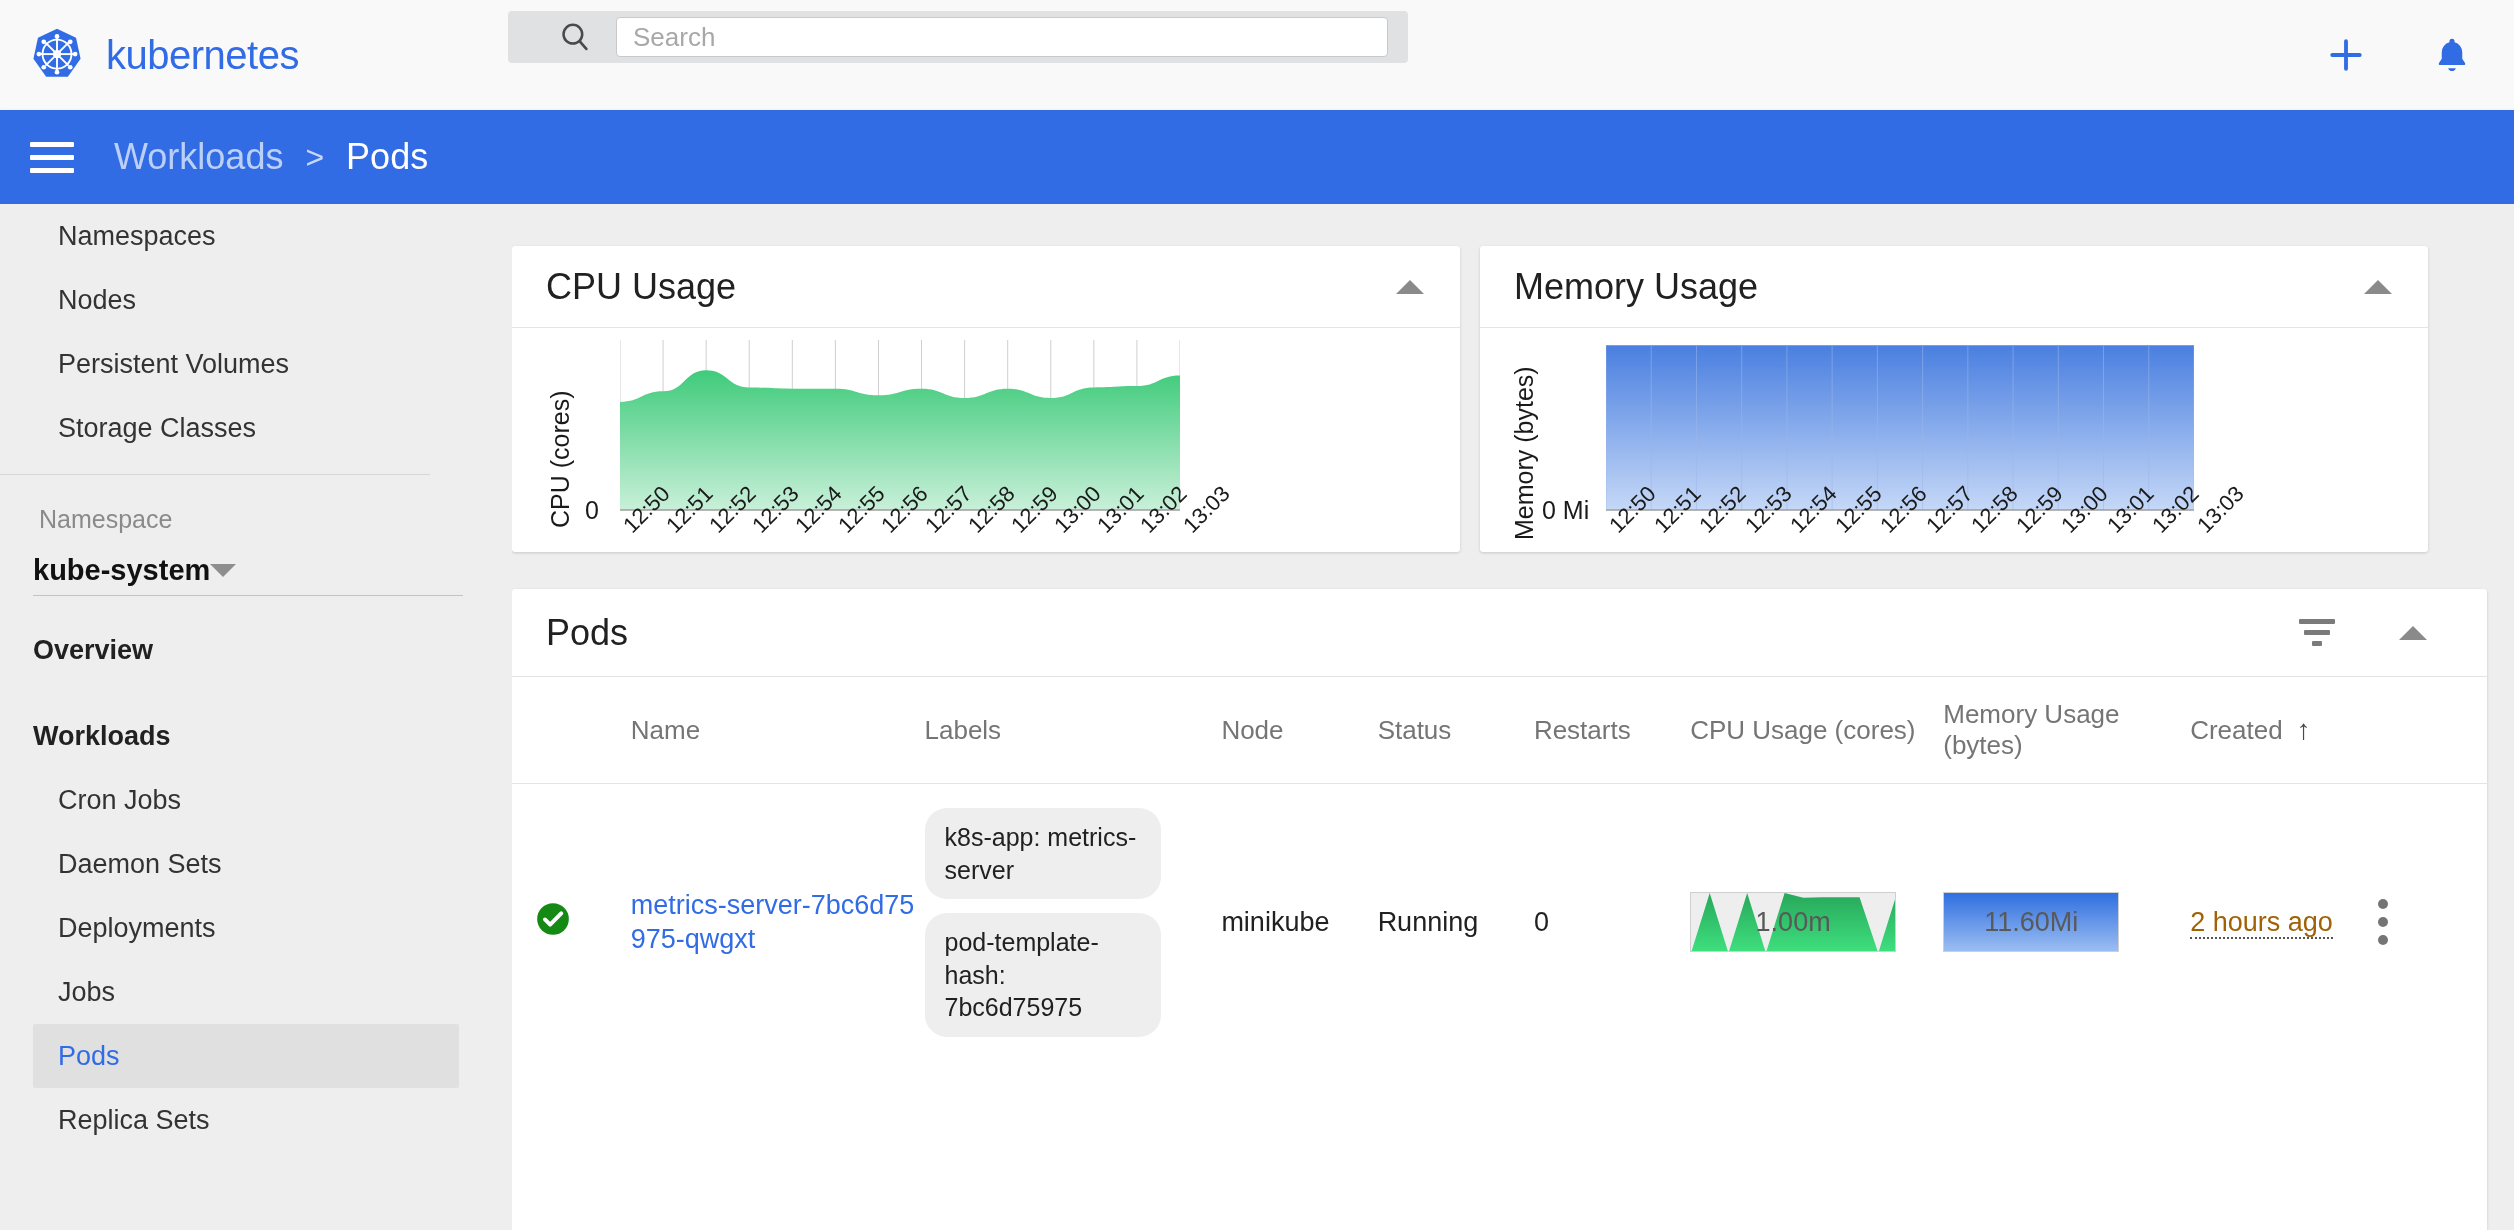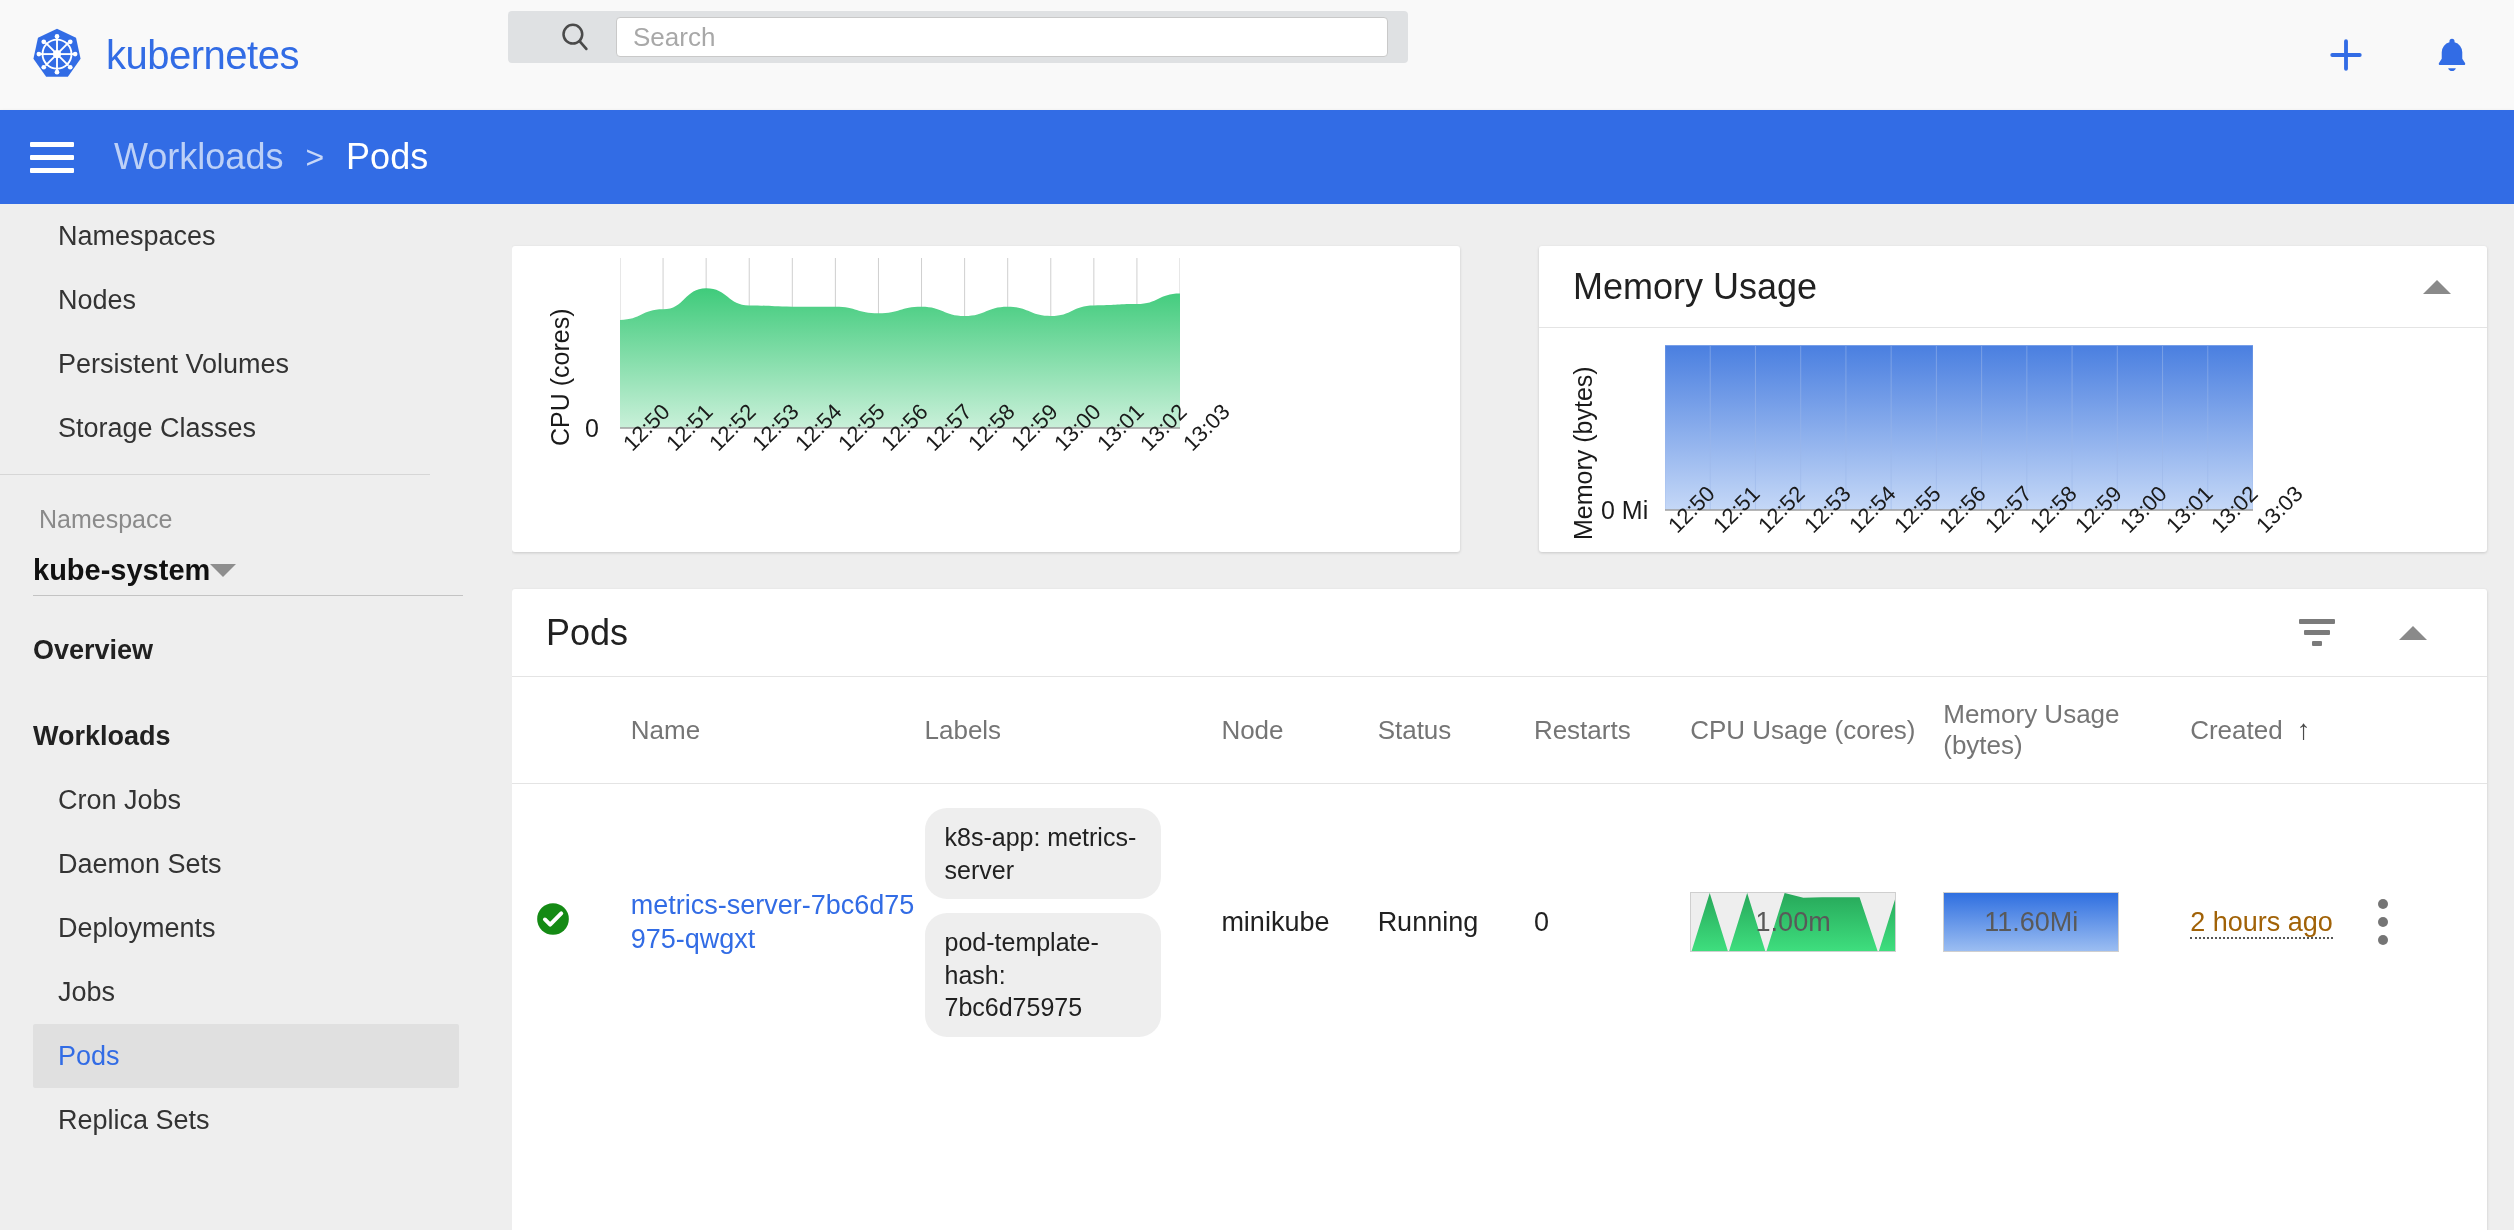--- a/index.html
+++ b/index.html
@@ -121,21 +121,21 @@
     border-bottom: 1px solid #e4e4e4;
   }
   .card-title { font-size: 36px; color: #212121; font-weight: 400; }
   .caret-up {
     width: 0; height: 0; cursor: pointer;
     border-left: 14px solid transparent; border-right: 14px solid transparent;
     border-bottom: 14px solid #8a8a8a;
   }
   .chart-card { position: absolute; width: 948px; height: 306px; top: 42px; }
   .chart-card.cpu { left: 0; }
-  .chart-card.mem { left: 1027px; }
+  .chart-card.mem { left: 968px; }
   .chart-body { position: relative; width: 100%; height: 224px; }
 
   
   .pods-card {
     position: absolute; top: 385px; left: 0;
     width: 1975px; height: 700px;
   }
   .pods-head { padding: 0 60px 0 34px; height: 88px; }
   .head-icons { display: flex; align-items: center; gap: 64px; }
   .filter-icon { width: 36px; cursor: pointer; }
@@ -305,20 +305,24 @@
     <div class="nav-item sub">Daemon Sets</div>
     <div class="nav-item sub">Deployments</div>
     <div class="nav-item sub">Jobs</div>
     <div class="nav-item sub active">Pods</div>
     <div class="nav-item sub">Replica Sets</div>
   </div>
 
   <div class="content">
 
     <div class="card chart-card cpu">
+      <div class="card-head">
+        <span class="card-title">CPU Usage</span>
+        <span class="caret-up"></span>
+      </div>
       <div class="chart-body">
         <span class="axis-label" style="left:34px; top:200px;">CPU (cores)</span>
         <span class="zero-label" style="left:73px; top:168px;">0</span>
         <svg id="cpu-plot" width="560" height="190" style="position:absolute; left:108px; top:0;" viewBox="0 0 560 190" preserveAspectRatio="none">
           <defs>
             <linearGradient id="cpuGrad" x1="0" y1="0" x2="0" y2="1">
               <stop offset="0%" stop-color="#3fcb7b"></stop>
               <stop offset="100%" stop-color="#c9f0d9"></stop>
             </linearGradient>
           </defs>

